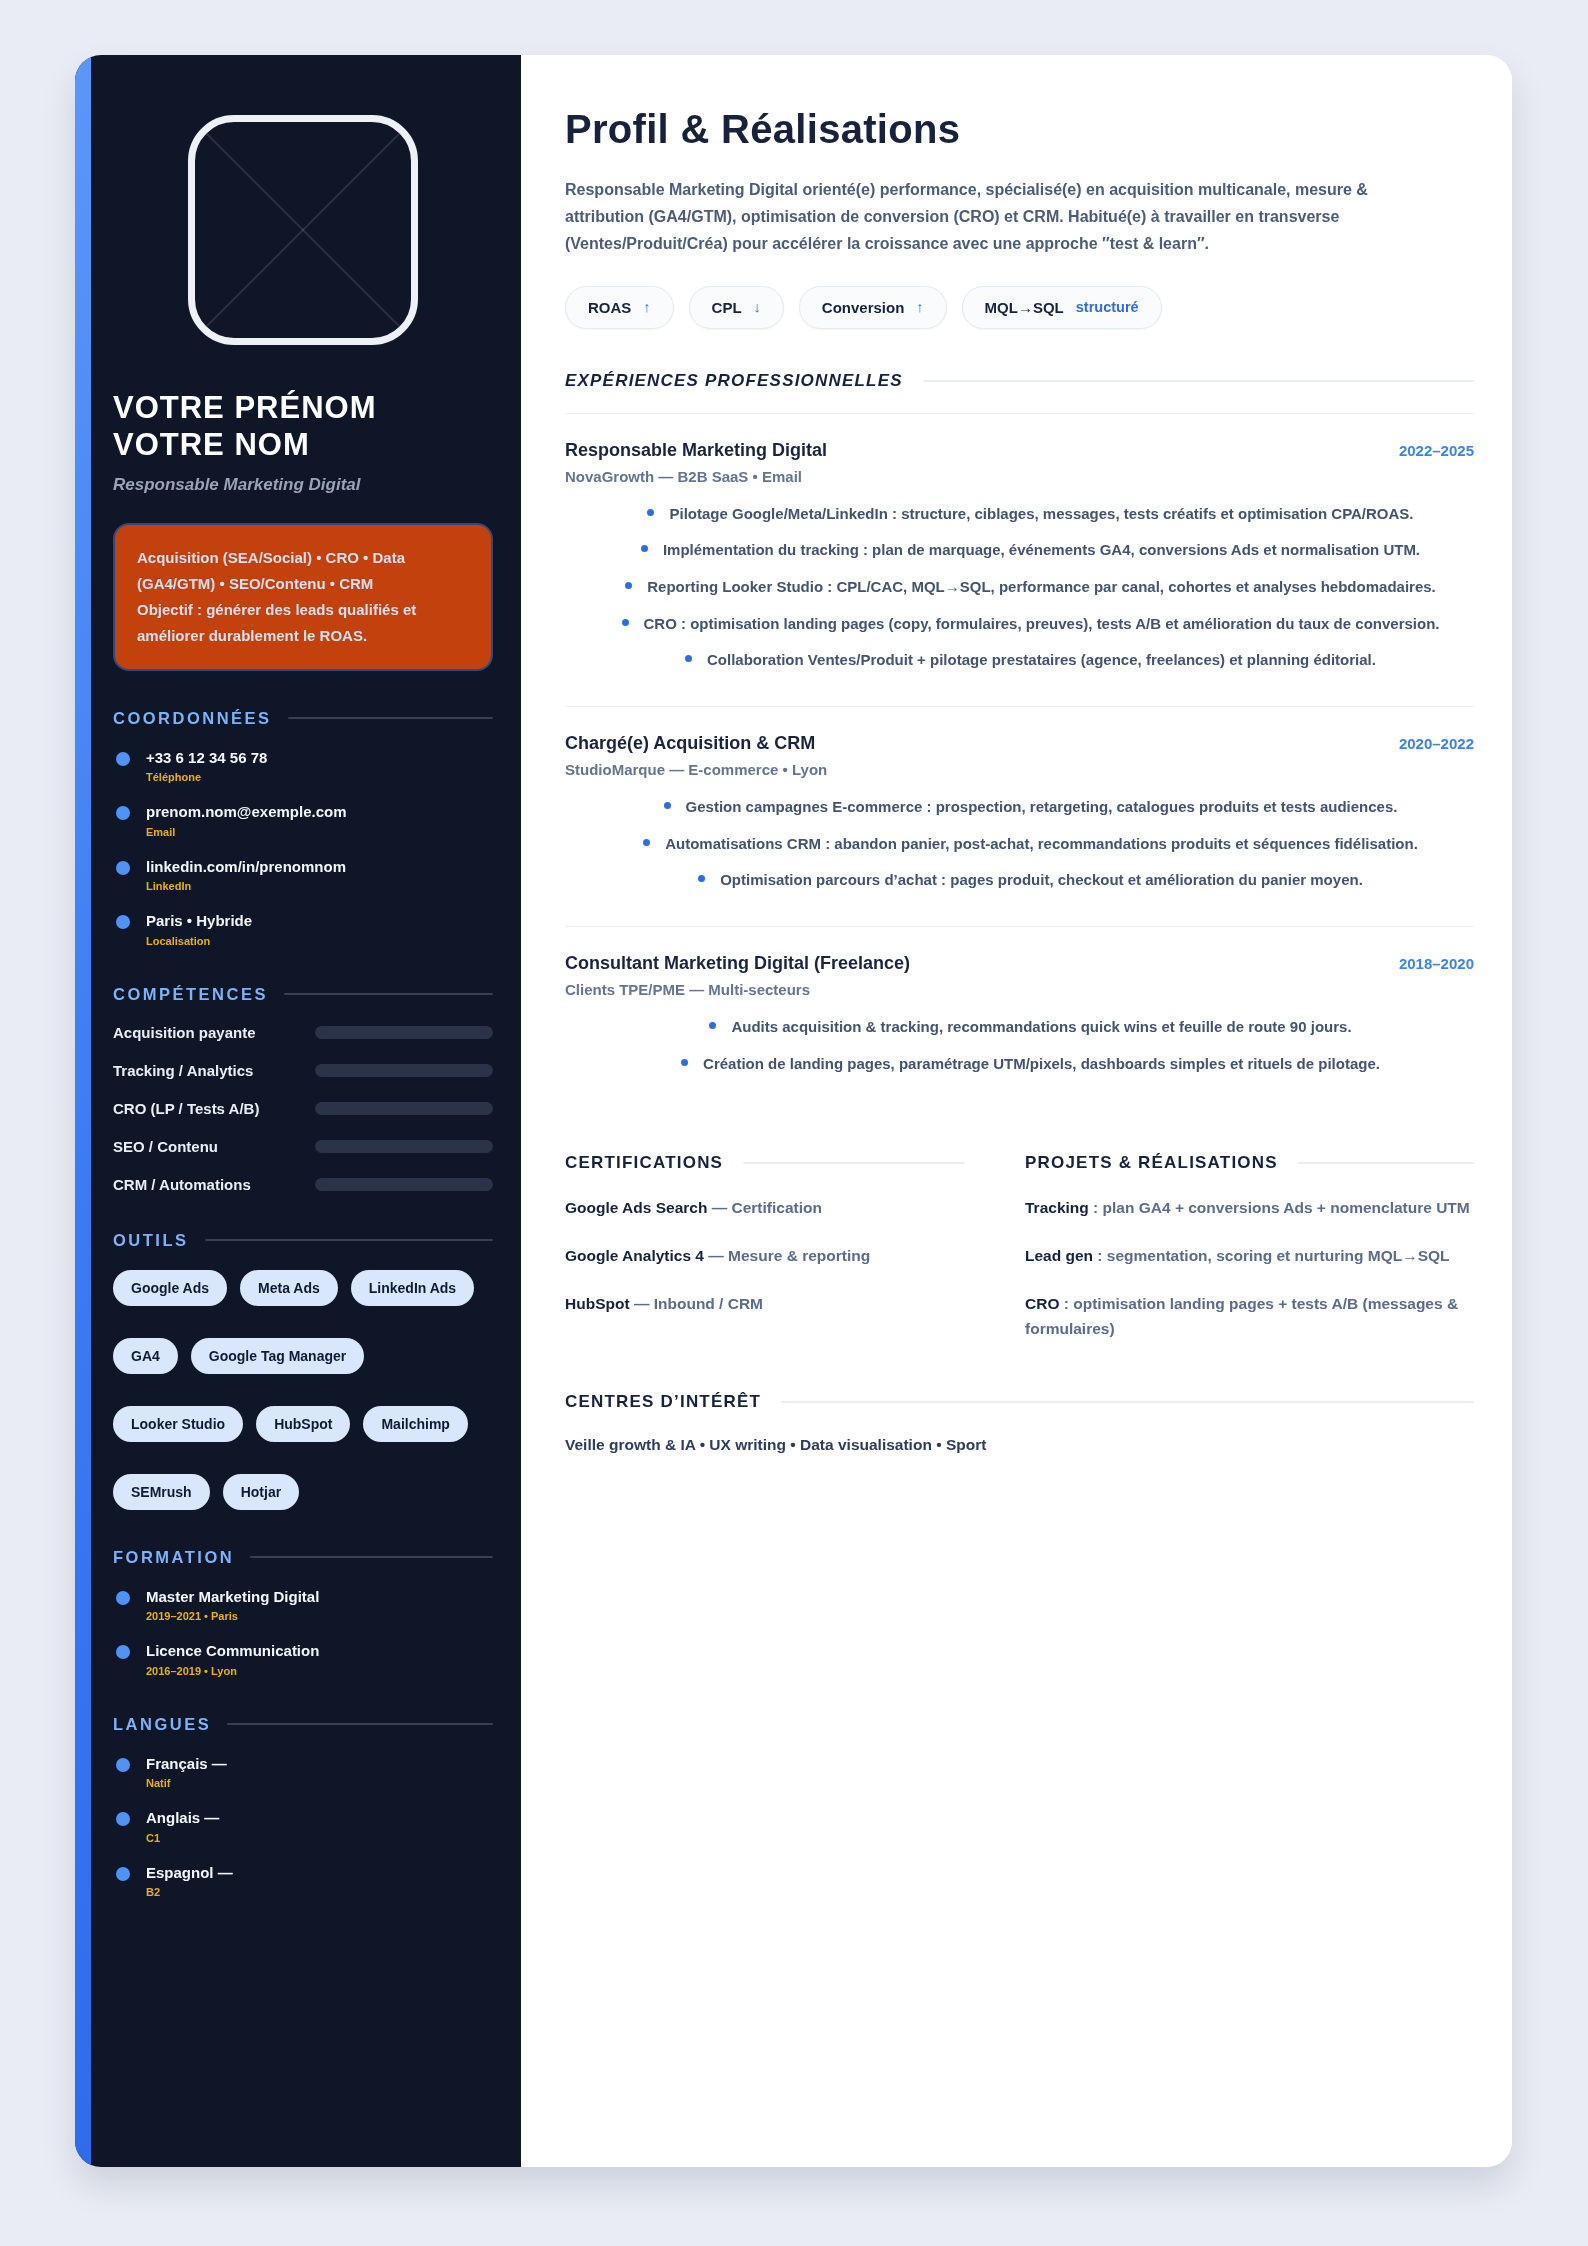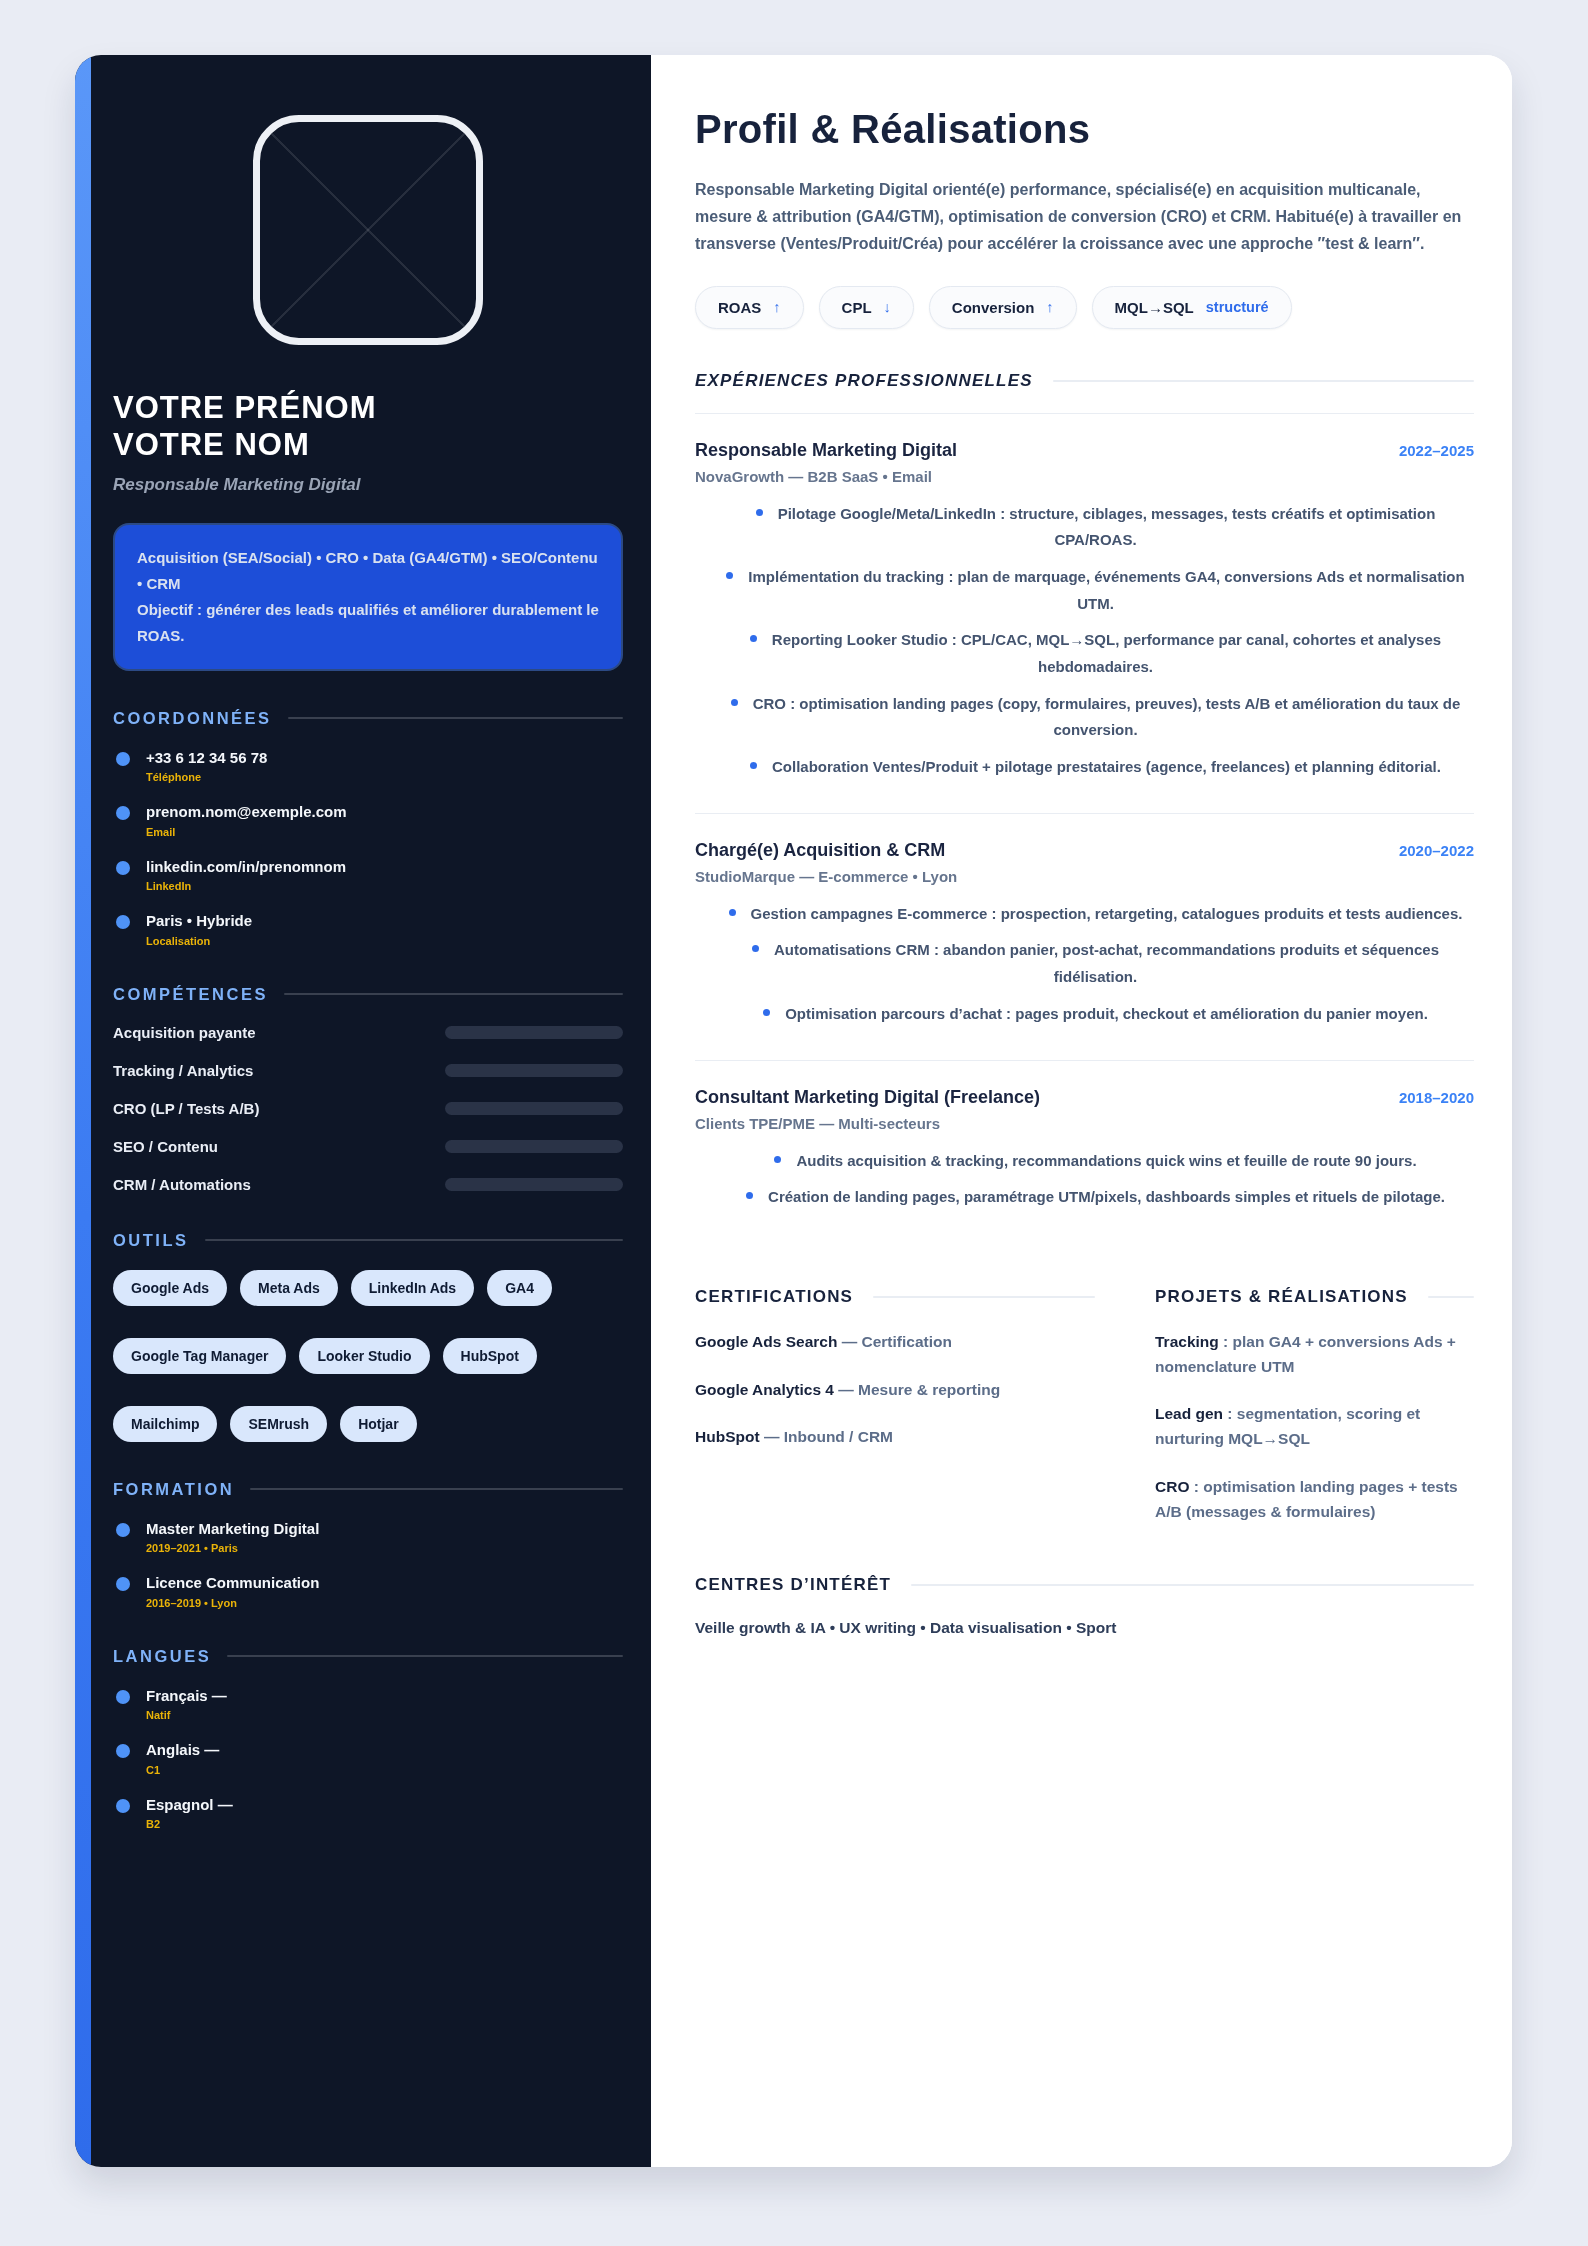--- a/index.html
+++ b/index.html
@@ -14,39 +14,39 @@
     position: absolute;
     left: 75px; top: 55px;
     width: 1437px; height: 2112px;
     border-radius: 26px;
     overflow: hidden;
     display: flex;
     box-shadow: 0 18px 34px rgba(20,30,60,.13);
     background: #ffffff;
   }
   
-  .sidebar { width: 576px; flex: none; background: #0e1627; display: flex; }
+  .sidebar { width: 446px; flex: none; background: #0e1627; display: flex; }
   .stripe { width: 16px; flex: none; background: linear-gradient(180deg,#5a97f8 0%, #3b7bf2 55%, #2f6ceb 100%); }
   .side-inner { flex: 1; padding: 32px 28px 30px 22px; }
 
   .photo-frame {
     width: 230px; height: 230px;
     margin: 28px auto 0;
     border: 7px solid #edf0f5;
     border-radius: 46px;
     background:
       linear-gradient(45deg,  transparent 49.7%, rgba(255,255,255,.10) 49.7%, rgba(255,255,255,.10) 50.3%, transparent 50.3%),
       linear-gradient(-45deg, transparent 49.7%, rgba(255,255,255,.10) 49.7%, rgba(255,255,255,.10) 50.3%, transparent 50.3%);
   }
   .name { margin-top: 44px; font-size: 31px; font-weight: bold; letter-spacing: 1px; color: #ffffff; line-height: 1.2; }
   .role { margin-top: 12px; font-size: 17px; font-weight: bold; font-style: italic; color: #9aa4b6; }
   .summary-box {
     margin-top: 28px;
     border: 2px solid #2c4a85;
-    background: #1d4ed8;
+    background: #c2410c;
     border-radius: 16px;
     padding: 20px 22px;
     color: #d9e1ef; font-size: 15px; font-weight: bold; line-height: 1.72;
   }
   .side-sec-head { display: flex; align-items: center; margin: 38px 0 20px; }
   .side-sec-title { font-size: 16.5px; font-weight: bold; letter-spacing: 2.5px; color: #7fb2f8; white-space: nowrap; }
   .side-sec-line { flex: 1; height: 2px; background: #39404f; margin-left: 16px; border-radius: 1px; }
 
   .c-item { display: flex; margin-bottom: 19px; }
   .c-dot { width: 14px; height: 14px; border-radius: 50%; background: #4f93f7; margin: 4px 16px 0 3px; flex: none; }

